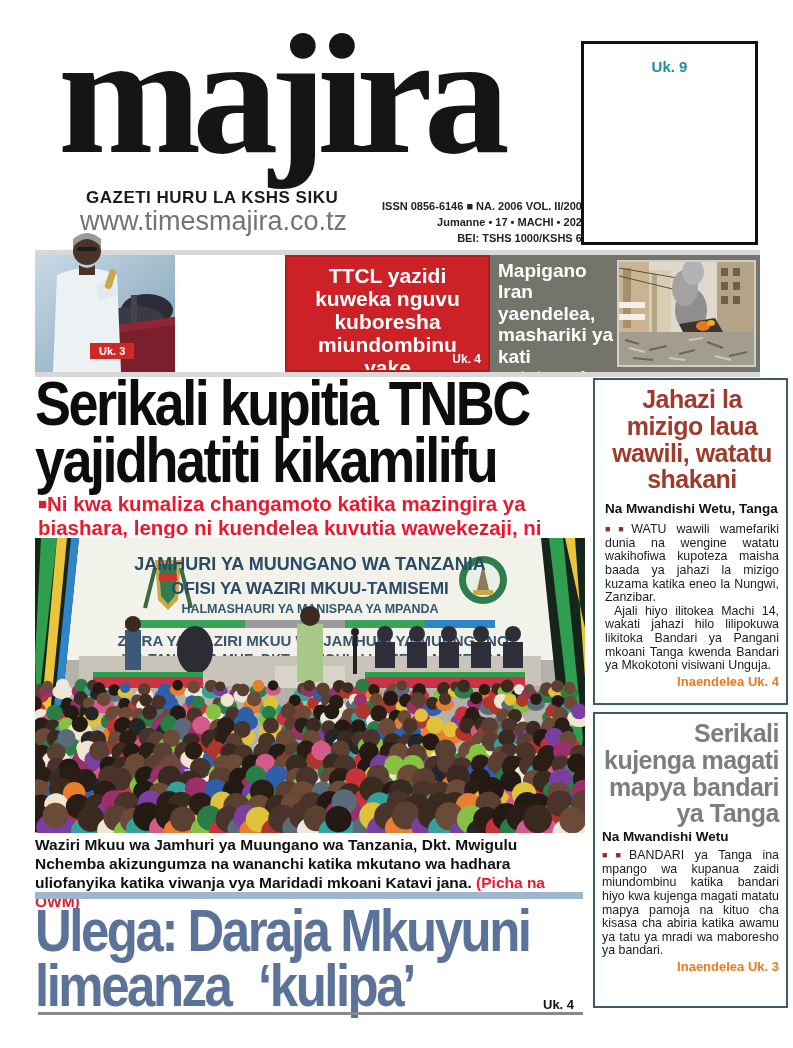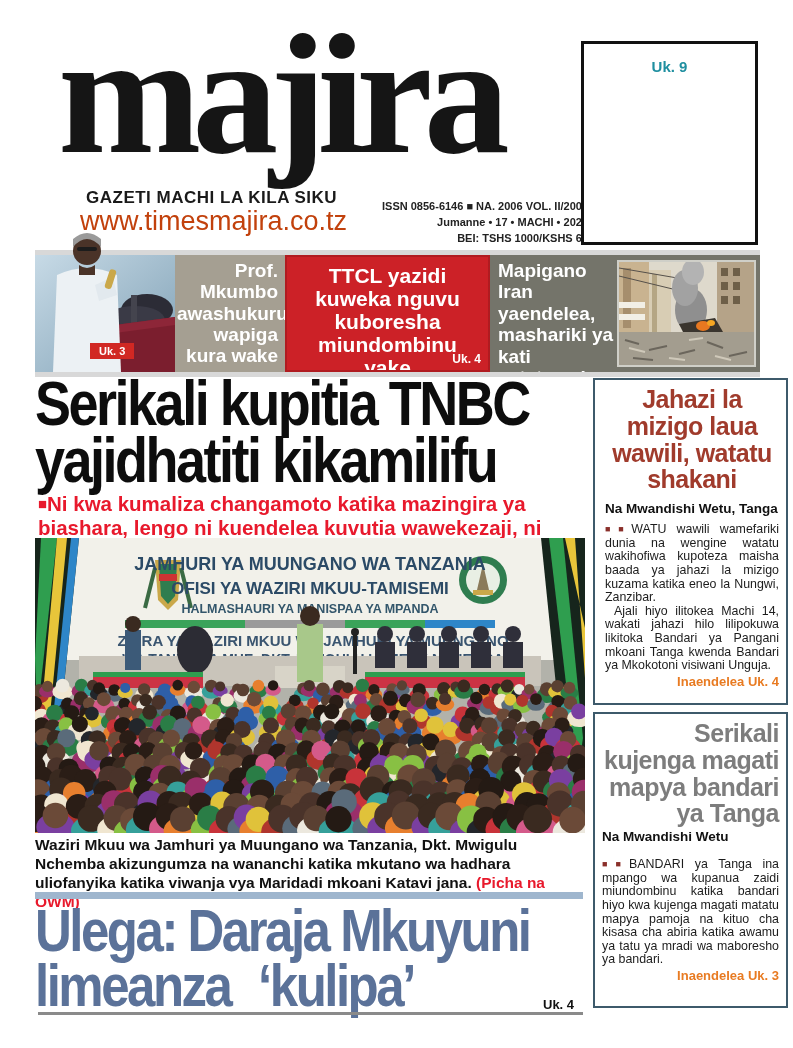--- a/index.html
+++ b/index.html
@@ -4,21 +4,21 @@
 <style>
   * { margin:0; padding:0; box-sizing:border-box; }
   body { background:#e9e9e9; font-family:"Liberation Sans", sans-serif; }
   #page { position:relative; width:793px; height:1048px; background:#fff; margin:0 auto; overflow:hidden; }
 
   
   .logo { position:absolute; left:58px; top:8px; font-family:"Liberation Serif", serif;
           font-weight:bold; font-size:172px; line-height:1; letter-spacing:-9px; color:#151515; }
   .tagline { position:absolute; left:86px; top:188px; font-size:17px; font-weight:bold;
              color:#1a1a1a; letter-spacing:0.5px; }
-  .website { position:absolute; left:80px; top:206px; font-size:27px; color:#c2410c; }
+  .website { position:absolute; left:80px; top:206px; font-size:27px; color:#737373; }
   .pubinfo { position:absolute; right:205px; top:199px; text-align:right; font-size:11px;
              font-weight:bold; color:#222; line-height:1.45; }
 
   .topright-box { position:absolute; left:581px; top:41px; width:177px; height:204px;
                   border:3px solid #111; background:#fff; text-align:center; padding-top:8px; }
   .topright-box .hl { font-size:24px; font-weight:bold; color:#6b6b6b; line-height:1.08; }
   .topright-box .ref { margin-top:6px; font-size:15px; font-weight:bold; color:#1f8fa0; }
 
   
   .bar { position:absolute; left:35px; width:725px; height:5px; background:#d8d8d8; }
@@ -73,21 +73,21 @@
   .body-txt .p2 { text-indent:9px; display:block; }
   .marker { color:#8a2f2a; font-size:9px; letter-spacing:1px; vertical-align:1px; }
   .continued { text-align:right; font-size:13px; font-weight:bold; color:#e87b22; margin-top:1px; }
 </style>
 </head>
 <body>
 
 <div id="page">
 
   <div class="logo">majira</div>
-  <div class="tagline">GAZETI MACHI LA KILA SIKU</div>
+  <div class="tagline">GAZETI HURU LA KSHS SIKU</div>
   <div class="website">www.timesmajira.co.tz</div>
   <div class="pubinfo">
     <div>ISSN 0856-6146 ■ NA. 2006 VOL. II/2007</div>
     <div>Jumanne • 17 • MACHI • 2026</div>
     <div>BEI: TSHS 1000/KSHS 60</div>
   </div>
 
   <div class="topright-box">
     <div class="ref">Uk. 9</div>
   </div>
@@ -113,23 +113,20 @@
       <path d="M60,60 L78,52 L82,70 L64,76 Z" fill="#e2e9ee"></path>
       <rect x="72" y="44" width="7" height="20" rx="3" fill="#caa84a" transform="rotate(18 75 54)"></rect>
       <circle cx="52" cy="26" r="14" fill="#4a3328"></circle>
       <path d="M38,22 Q52,6 66,22 L66,14 Q52,2 38,14 Z" fill="#9a9a9a"></path>
       <rect x="42" y="22" width="20" height="4" rx="2" fill="#1c1c1c"></rect>
       <path d="M44,40 Q52,46 60,40 L60,50 L44,50 Z" fill="#4a3328"></path>
     </svg>
     <div class="uk3-label">Uk. 3</div>
   </div>
 
-  <div class="strip-cell cell-mkumbo">
-    <span>Prof. Mkumbo awashukuru wapiga kura wake</span>
-  </div>
 
   <div class="strip-cell cell-ttcl">
     <span>TTCL yazidi kuweka nguvu kuboresha miundombinu yake</span>
     <span class="uk-corner">Uk. 4</span>
   </div>
 
   <div class="strip-cell cell-iran">
     <div class="txt">Mapigano Iran yaendelea, mashariki ya kati yatetemeka</div>
 
     <div class="iran-photo">
@@ -976,19 +973,19 @@
     <div class="body-txt">
       <span class="marker">■■</span><span>WATU wawili wamefariki dunia na wengine watatu wakihofiwa kupoteza maisha baada ya jahazi la mizigo kuzama katika eneo la Nungwi, Zanzibar.</span>
       <span class="p2">Ajali hiyo ilitokea Machi 14, wakati jahazi hilo lilipokuwa likitoka Bandari ya Pangani mkoani Tanga kwenda Bandari ya Mkokotoni visiwani Unguja.</span>
     </div>
     <div class="continued">Inaendelea Uk. 4</div>
   </div>
 
   <div class="side-box side-box2">
     <div class="side-hl gray">Serikali kujenga magati mapya bandari ya Tanga</div>
     <div class="byline" style="margin-top:2px">Na Mwandishi Wetu</div>
-    <div class="body-txt" style="margin-top:14px">
+    <div class="body-txt" style="margin-top:5px">
       <span class="marker">■■</span><span>BANDARI ya Tanga ina mpango wa kupanua zaidi miundombinu katika bandari hiyo kwa kujenga magati matatu mapya pamoja na kituo cha kisasa cha abiria  katika awamu ya tatu ya mradi wa maboresho ya bandari.</span>
     </div>
     <div class="continued">Inaendelea Uk. 3</div>
   </div>
 
 </div>
 
 </body></html>

